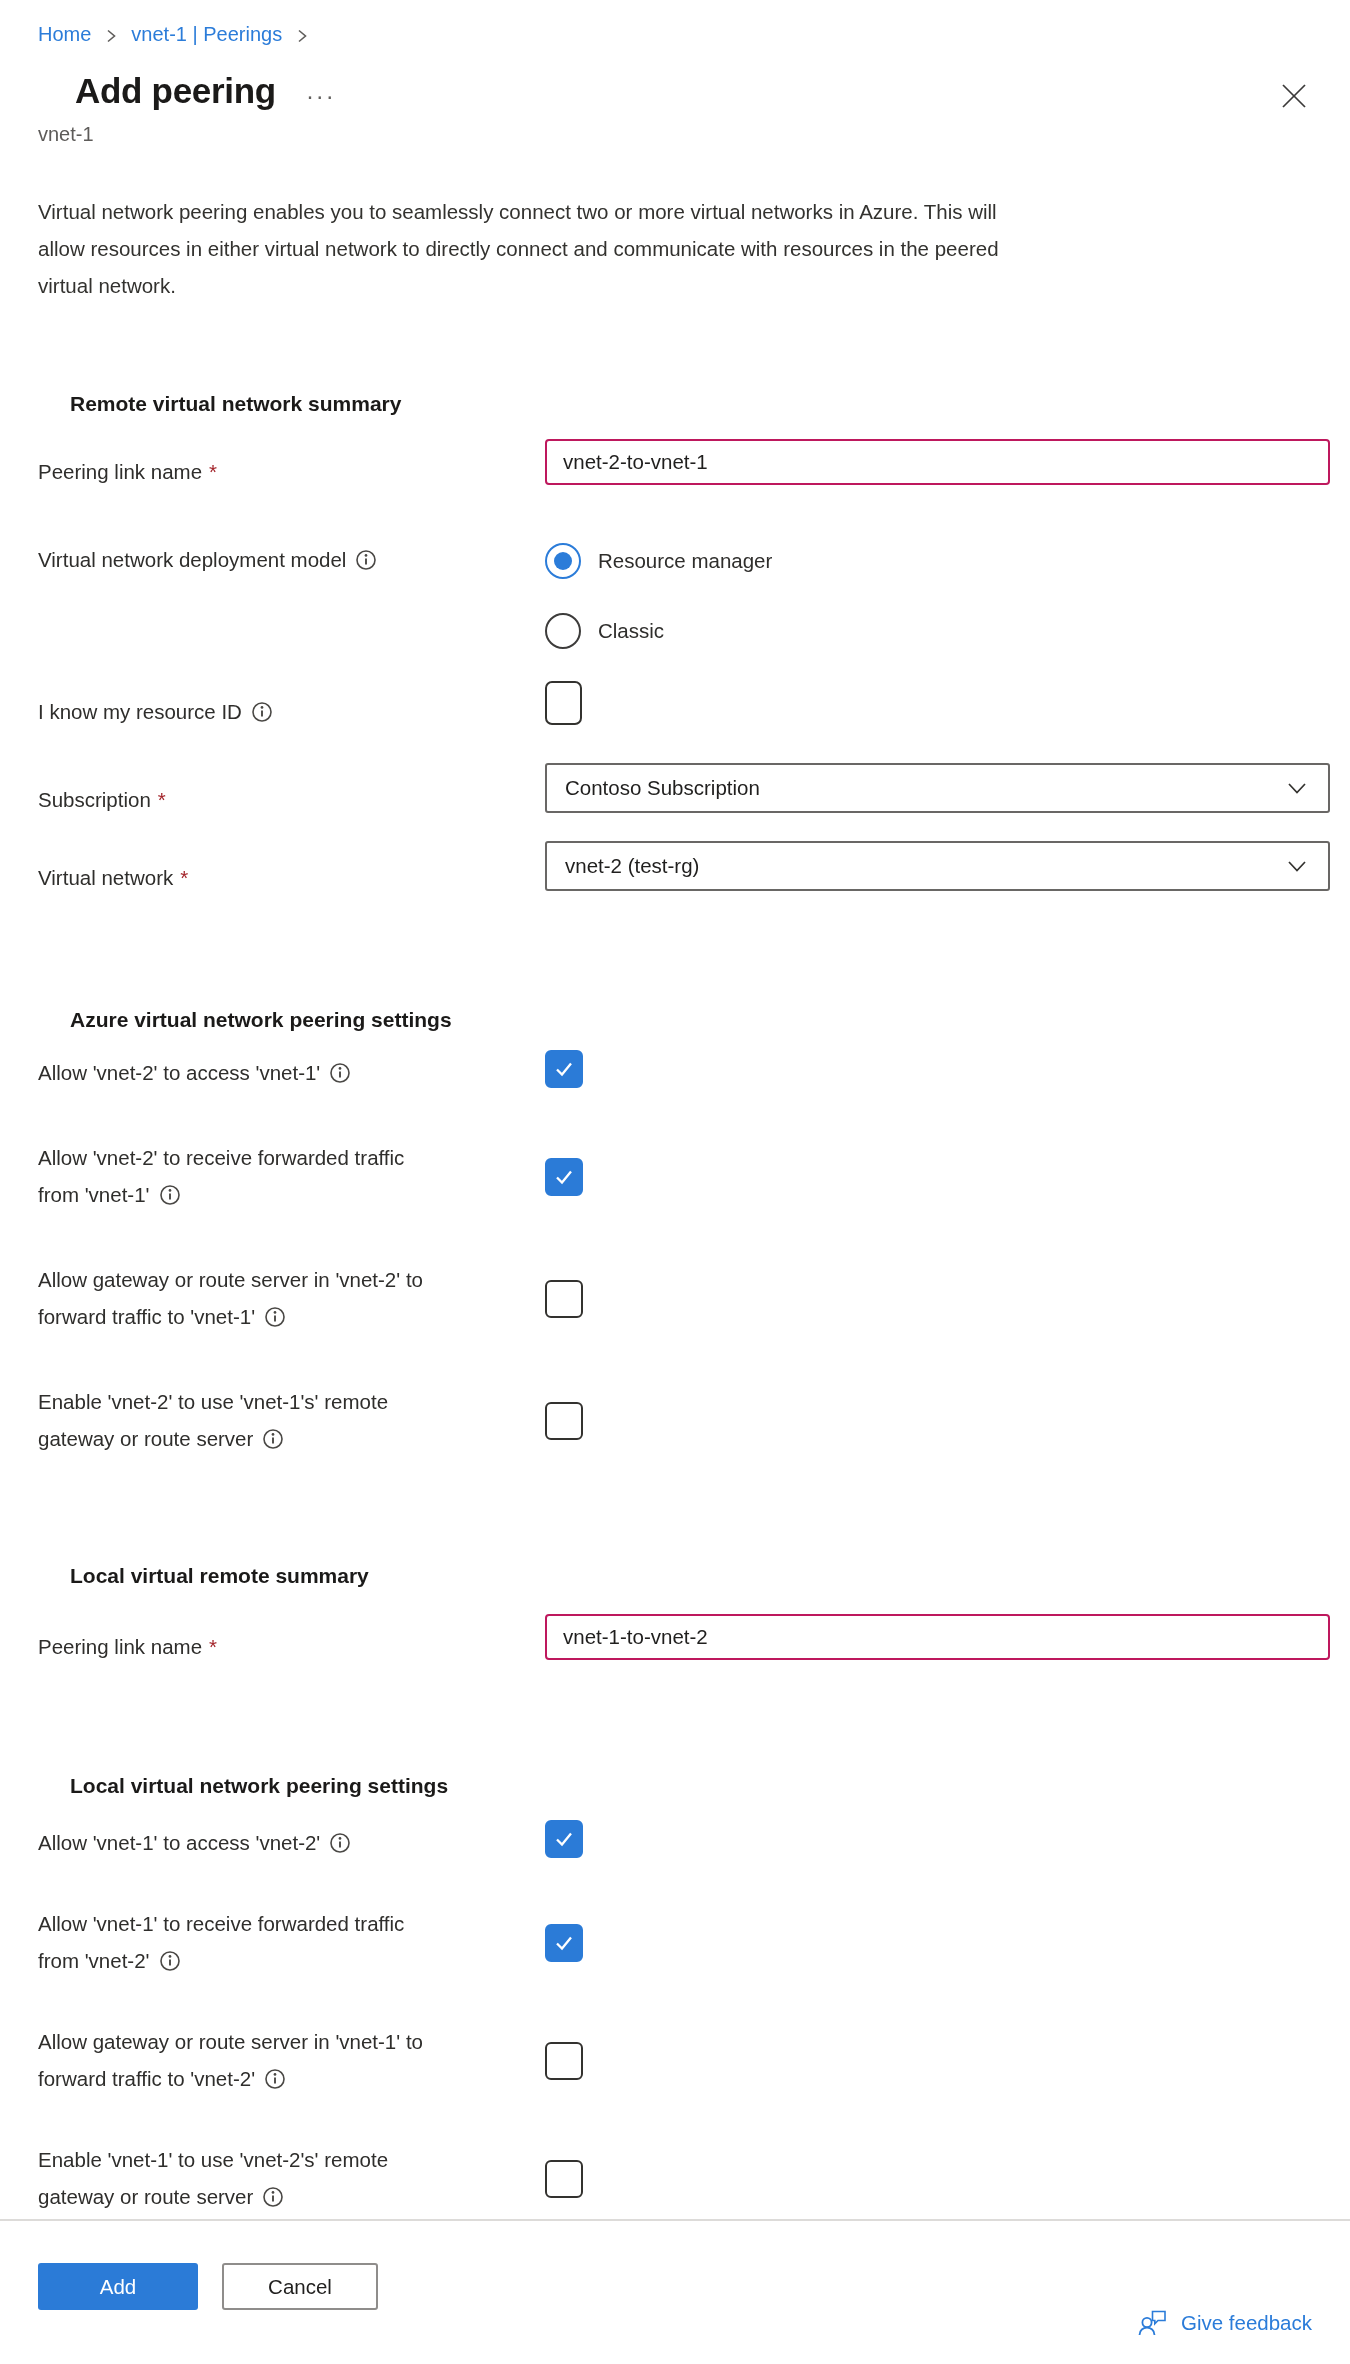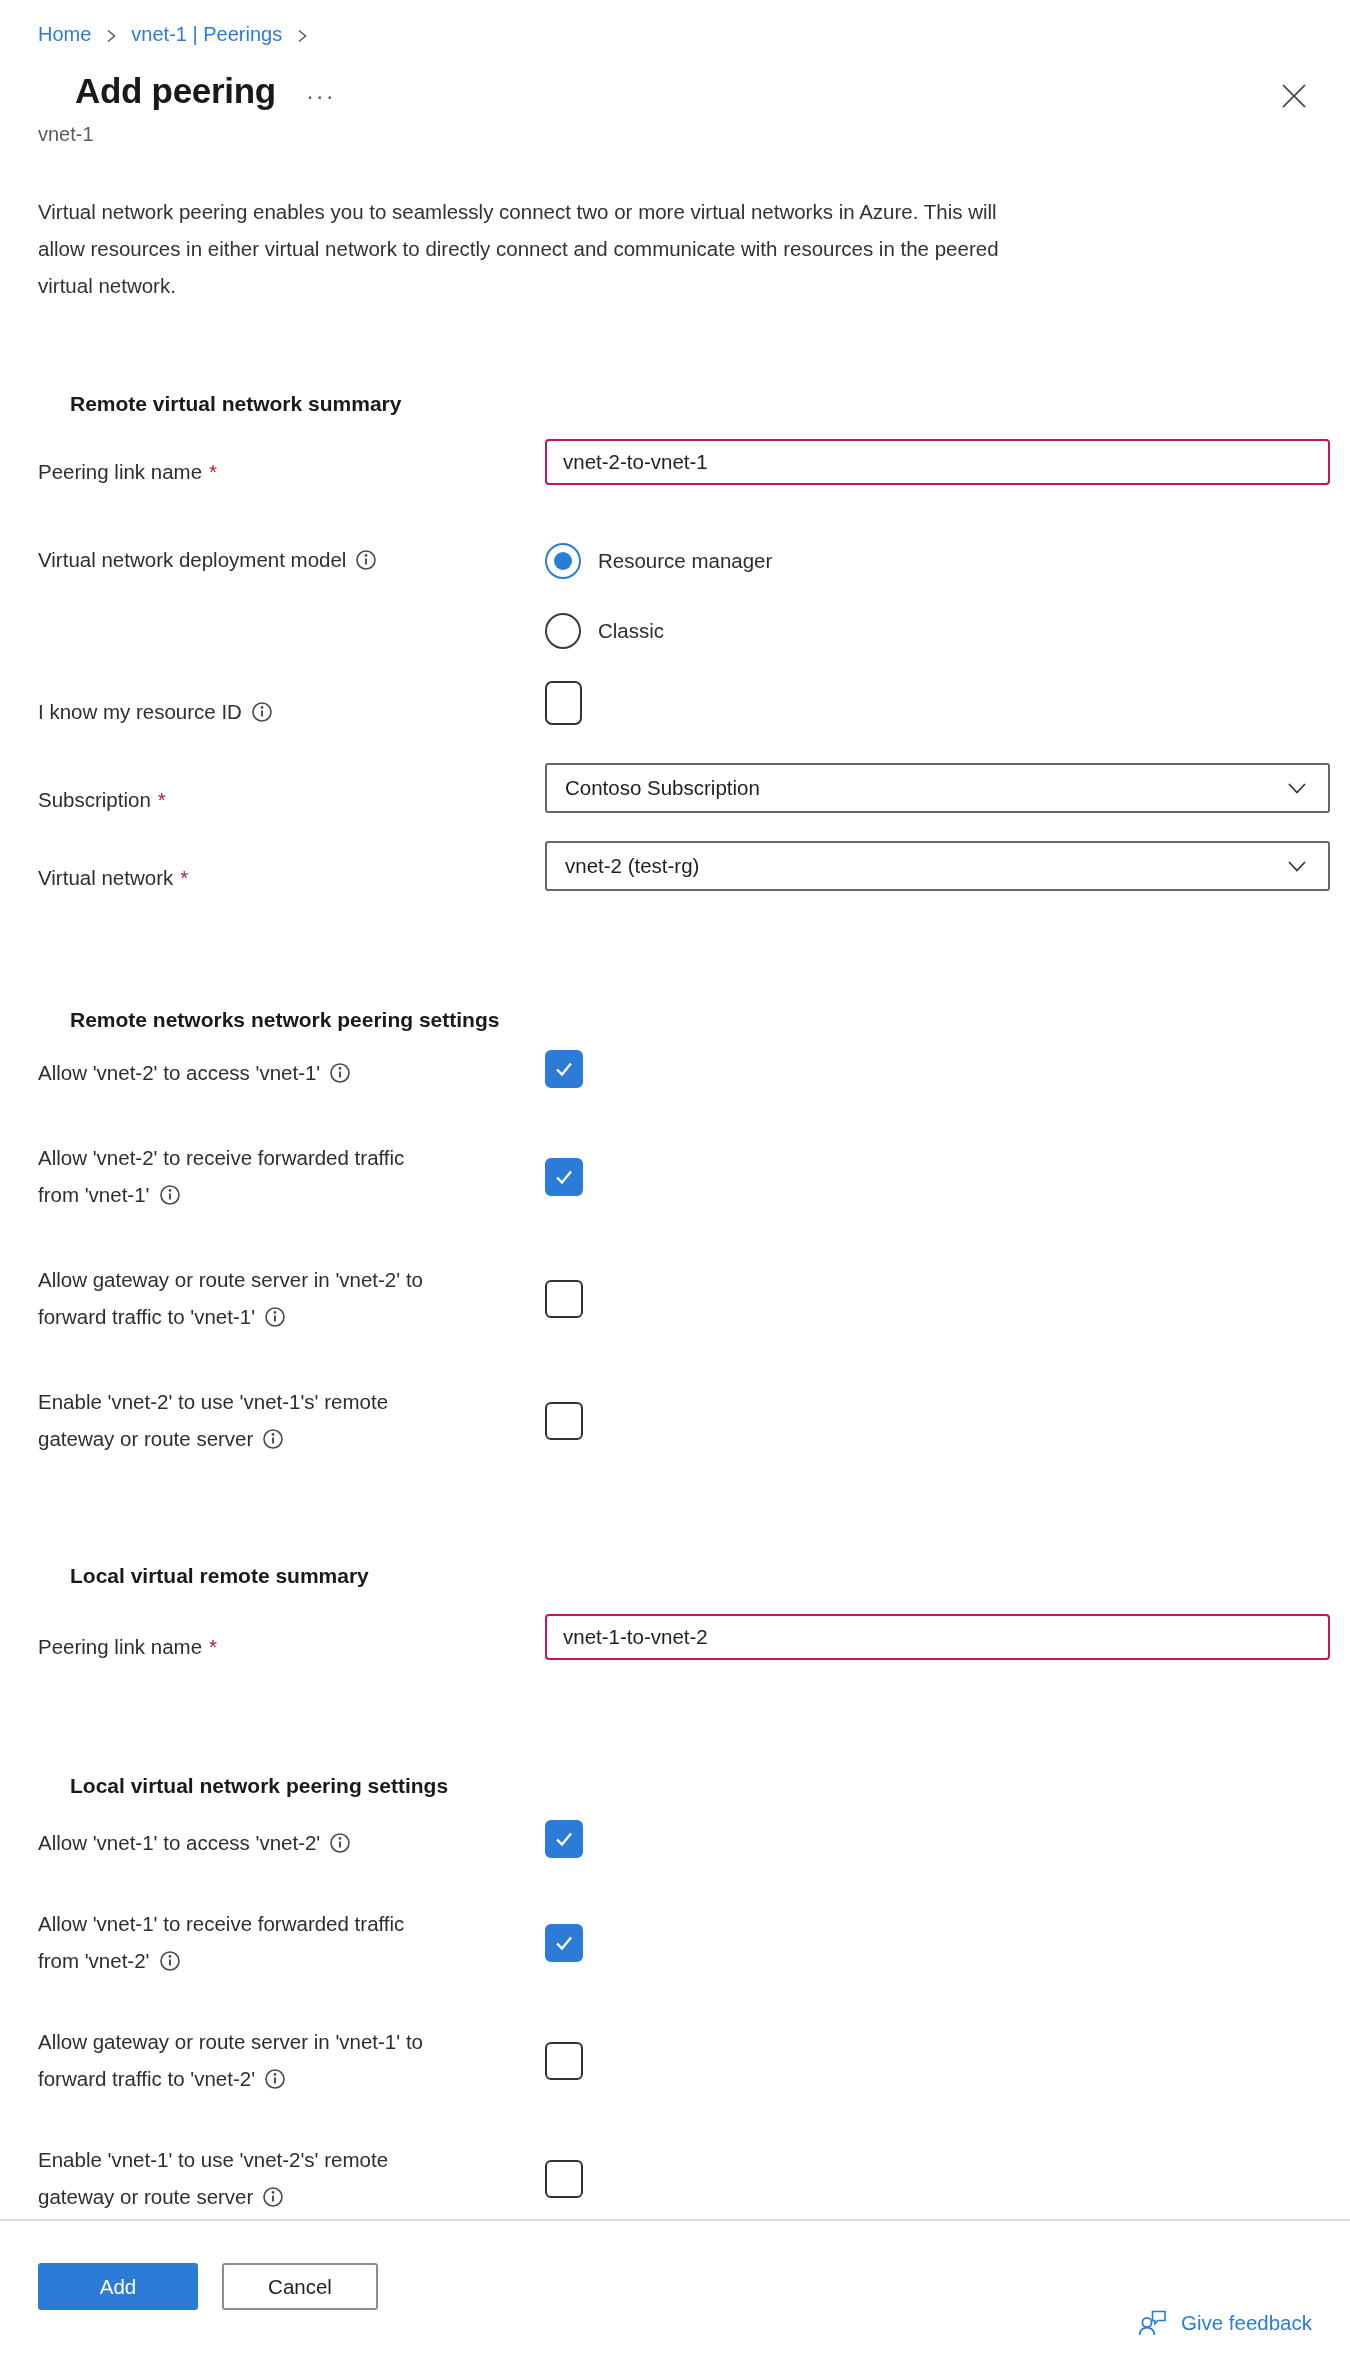--- a/index.html
+++ b/index.html
@@ -216,21 +216,21 @@
         <span>vnet-2 (test-rg)</span>
         <span class="chev">
           <svg width="26" height="18" viewBox="0 0 26 18">
               <polyline points="5,5 13,13.5 21,5" fill="none" stroke="#33322f" stroke-width="1.7"></polyline>
             </svg>
         </span>
       </div>
     </div>
   </div>
 
-  <h2 class="section h-remote-settings">Remote networks network peering settings</h2>
+  <h2 class="section h-remote-settings">Azure virtual network peering settings</h2>
 
   <div class="check-row single cr1">
     <div class="check-label"><span class="l">Allow 'vnet-2' to access 'vnet-1'</span><span class="info">
           <svg width="22" height="22" viewBox="0 0 22 22">
             <circle cx="11" cy="11" r="9" fill="none" stroke="#4a4845" stroke-width="1.6"></circle>
             <line x1="11" y1="9.6" x2="11" y2="15.6" stroke="#4a4845" stroke-width="1.9"></line>
             <circle cx="11" cy="6.4" r="1.35" fill="#4a4845"></circle>
           </svg>
         </span></div>
     <span class="cb on">

